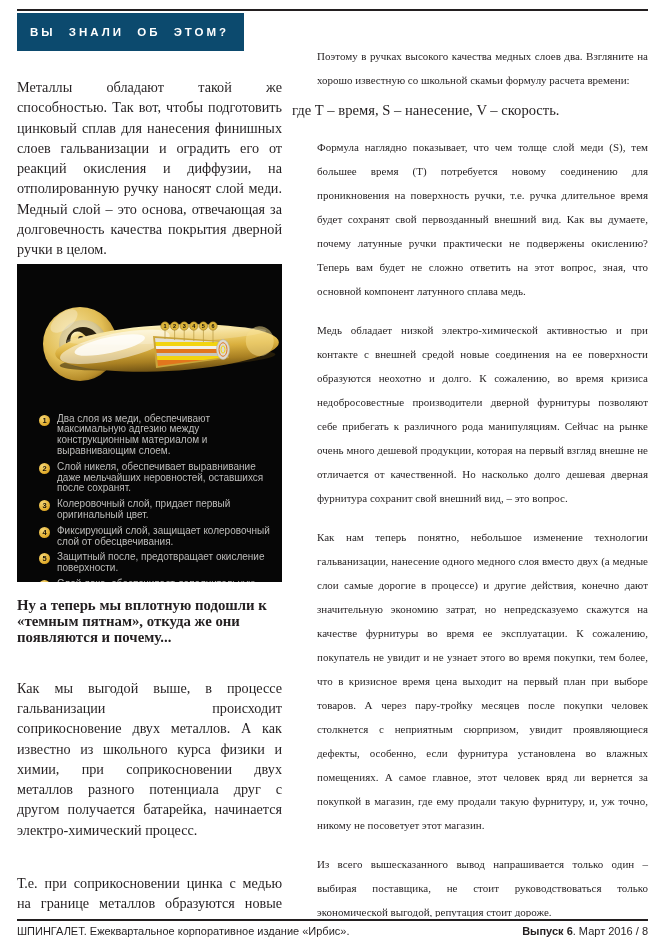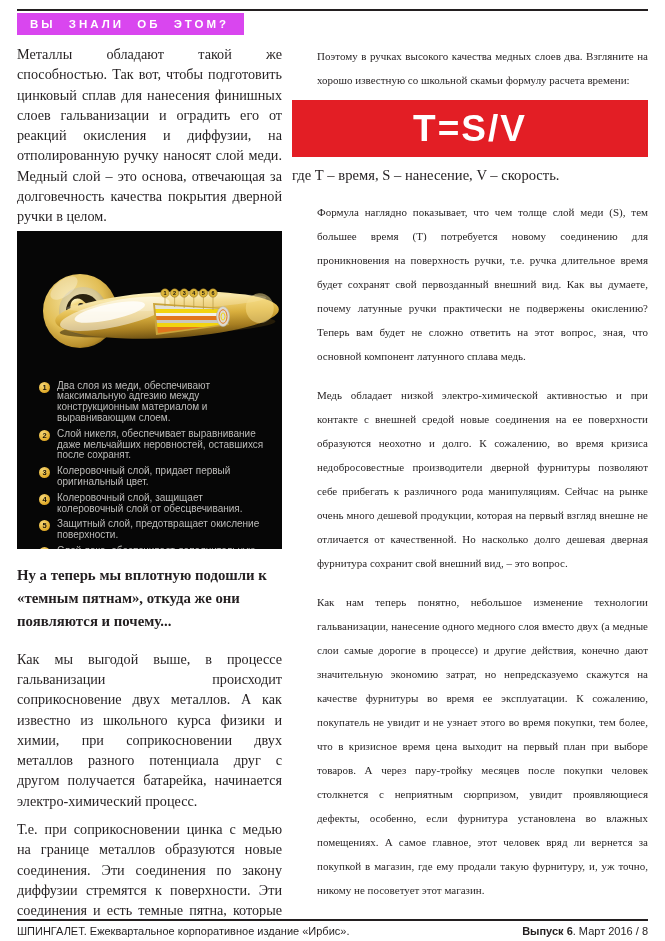--- a/index.html
+++ b/index.html
@@ -2,44 +2,44 @@
 <html lang="ru"><head>
 <meta charset="utf-8">
 <style>
   * { margin:0; padding:0; box-sizing:border-box; }
   html,body { background:#ffffff; }
   body { width:665px; height:941px; font-family:"Liberation Serif", serif; color:#231f20; }
   .page { position:relative; width:665px; height:941px; background:#fff; overflow:hidden; }
 
   .top-rule { position:absolute; left:17px; right:17px; top:9px; height:2px; background:#231f20; }
 
-  .badge { position:absolute; left:17px; top:13px; height:22px; background:#d946ef; color:#fff;
+  .badge { position:absolute; left:17px; top:13px; height:38px; background:#0c4a6e; color:#fff;
            font-family:"Liberation Sans", sans-serif; font-weight:bold; font-size:11.5px;
            letter-spacing:3px; word-spacing:7px; display:flex; align-items:center; padding:0 15px 0 13px; }
 
   .columns { position:absolute; top:44px; left:17px; width:631px; display:flex; gap:10px; }
   .col-left  { width:265px; }
   .col-right { width:356px; }
 
   p.body { text-align:justify; }
-  .col-left  p.body { font-size:14.2px; line-height:20.3px; }
+  .col-left  p.body { font-size:14.2px; line-height:20.3px;margin-top:33px; }
   .col-right p.body { font-size:11px; line-height:24px;margin-left:25px; }
 
   
   .handle-figure { margin-top:4px; width:265px; height:318px; background:#060606; overflow:hidden; }
   .handle-figure svg { display:block; }
   .layer-list { list-style:none; padding:4px 12px 0 22px; }
   .layer-list li { display:flex; gap:7px; margin-bottom:5px; }
   .layer-num { flex:0 0 auto; width:11px; height:11px; margin-top:1px; border-radius:50%;
                background:radial-gradient(circle at 35% 30%, #f6d877, #dfa928 70%, #8f6a14);
                color:#17120a; font-family:"Liberation Sans", sans-serif; font-size:7.5px; font-weight:bold;
                text-align:center; line-height:11px; }
   .layer-text { font-family:"Liberation Sans", sans-serif; font-size:10px; line-height:10.8px; color:#bdbcba; }
 
-  .left-heading { margin-top:15px; font-size:14.8px; line-height:23px; font-weight:bold; }
+  .left-heading { margin-top:15px; font-size:14.8px; line-height:16px; font-weight:bold; }
   .col-left .mt  { margin-top:16px; }
   .col-left .mt2 { margin-top:8px; }
 
   
   .formula-box { margin-top:8px; height:57px; background:#e31e25; display:flex; align-items:center; justify-content:center; }
   .formula-text { color:#fff; font-family:"Liberation Sans", sans-serif; font-weight:bold;
                   font-size:37px; letter-spacing:2px; }
   .formula-caption { margin-top:9px; font-size:14.6px; line-height:18px; }
   .col-right .mt { margin-top:15px; }
   .col-right .mt-first { margin-top:16px; }
@@ -161,44 +161,41 @@
           <li>
             <span class="layer-num">2</span>
             <span class="layer-text">Слой никеля, обеспечивает выравнивание даже мельчайших неровностей, оставшихся после сохранят.</span>
           </li>
           <li>
             <span class="layer-num">3</span>
             <span class="layer-text">Колеровочный слой, придает первый оригинальный цвет.</span>
           </li>
           <li>
             <span class="layer-num">4</span>
-            <span class="layer-text">Колеровочный слой, защищает колеровочный слой от обесцвечивания.</span>
+            <span class="layer-text">Фиксирующий слой, защищает колеровочный слой от обесцвечивания.</span>
           </li>
           <li>
             <span class="layer-num">5</span>
-            <span class="layer-text">Защитный слой, предотвращает окисление поверхности.</span>
+            <span class="layer-text">Защитный после, предотвращает окисление поверхности.</span>
           </li>
           <li>
             <span class="layer-num">6</span>
             <span class="layer-text">Слой лака, обеспечивает дополнительную защиту от воздействий окружающей среды.</span>
           </li>
         </ul>
       </figure>
 
       <h3 class="left-heading">Ну а теперь мы вплотную подошли к «темным пятнам», откуда же они появляются и почему...</h3>
       <p class="body mt">Как мы выгодой выше, в процессе гальванизации происходит соприкосновение двух металлов. А как известно из школьного курса физики и химии, при соприкосновении двух металлов разного потенциала друг с другом получается батарейка, начинается электро-химический процесс.</p>
       <p class="body mt2">Т.е. при соприкосновении цинка с медью на границе металлов образуются новые соединения. Эти соединения по закону диффузии стремятся к поверхности. Эти соединения и есть темные пятна, которые мы порой наблюдаем на поверхности ручек. Так вот, от толщины медного слоя зависит как быстро эти пятна проявятся на поверхности.</p>
     </div>
 
     <div class="col-right">
       <p class="body">Поэтому в ручках высокого качества медных слоев два. Взгляните на хорошо известную со школьной скамьи формулу расчета времени:</p>
 
-      <div class="formula-box">
-        <span class="formula-text">T=S/V</span>
-      </div>
       <p class="formula-caption">где Т – время, S – нанесение, V – скорость.</p>
 
       <p class="body mt-first">Формула наглядно показывает, что чем толще слой меди (S), тем большее время (Т) потребуется новому соединению для проникновения на поверхность ручки, т.е. ручка длительное время будет сохранят свой первозданный внешний вид. Как вы думаете, почему латунные ручки практически не подвержены окислению? Теперь вам будет не сложно ответить на этот вопрос, зная, что основной компонент латунного сплава медь.</p>
       <p class="body mt">Медь обладает низкой электро-химической активностью и при контакте с внешней средой новые соединения на ее поверхности образуются неохотно и долго. К сожалению, во время кризиса недобросовестные производители дверной фурнитуры позволяют себе прибегать к различного рода манипуляциям. Сейчас на рынке очень много дешевой продукции, которая на первый взгляд внешне не отличается от качественной. Но насколько долго дешевая дверная фурнитура сохранит свой внешний вид, – это вопрос.</p>
       <p class="body mt">Как нам теперь понятно, небольшое изменение технологии гальванизации, нанесение одного медного слоя вместо двух (а медные слои самые дорогие в процессе) и другие действия, конечно дают значительную экономию затрат, но непредсказуемо скажутся на качестве фурнитуры во время ее эксплуатации. К сожалению, покупатель не увидит и не узнает этого во время покупки, тем более, что в кризисное время цена выходит на первый план при выборе товаров. А через пару-тройку месяцев после покупки человек столкнется с неприятным сюрпризом, увидит проявляющиеся дефекты, особенно, если фурнитура установлена во влажных помещениях. А самое главное, этот человек вряд ли вернется за покупкой в магазин, где ему продали такую фурнитуру, и, уж точно, никому не посоветует этот магазин.</p>
       <p class="body mt">Из всего вышесказанного вывод напрашивается только один – выбирая поставщика, не стоит руководствоваться только экономической выгодой, репутация стоит дороже.</p>
     </div>
   </div>
 
   <div class="footer-area">

